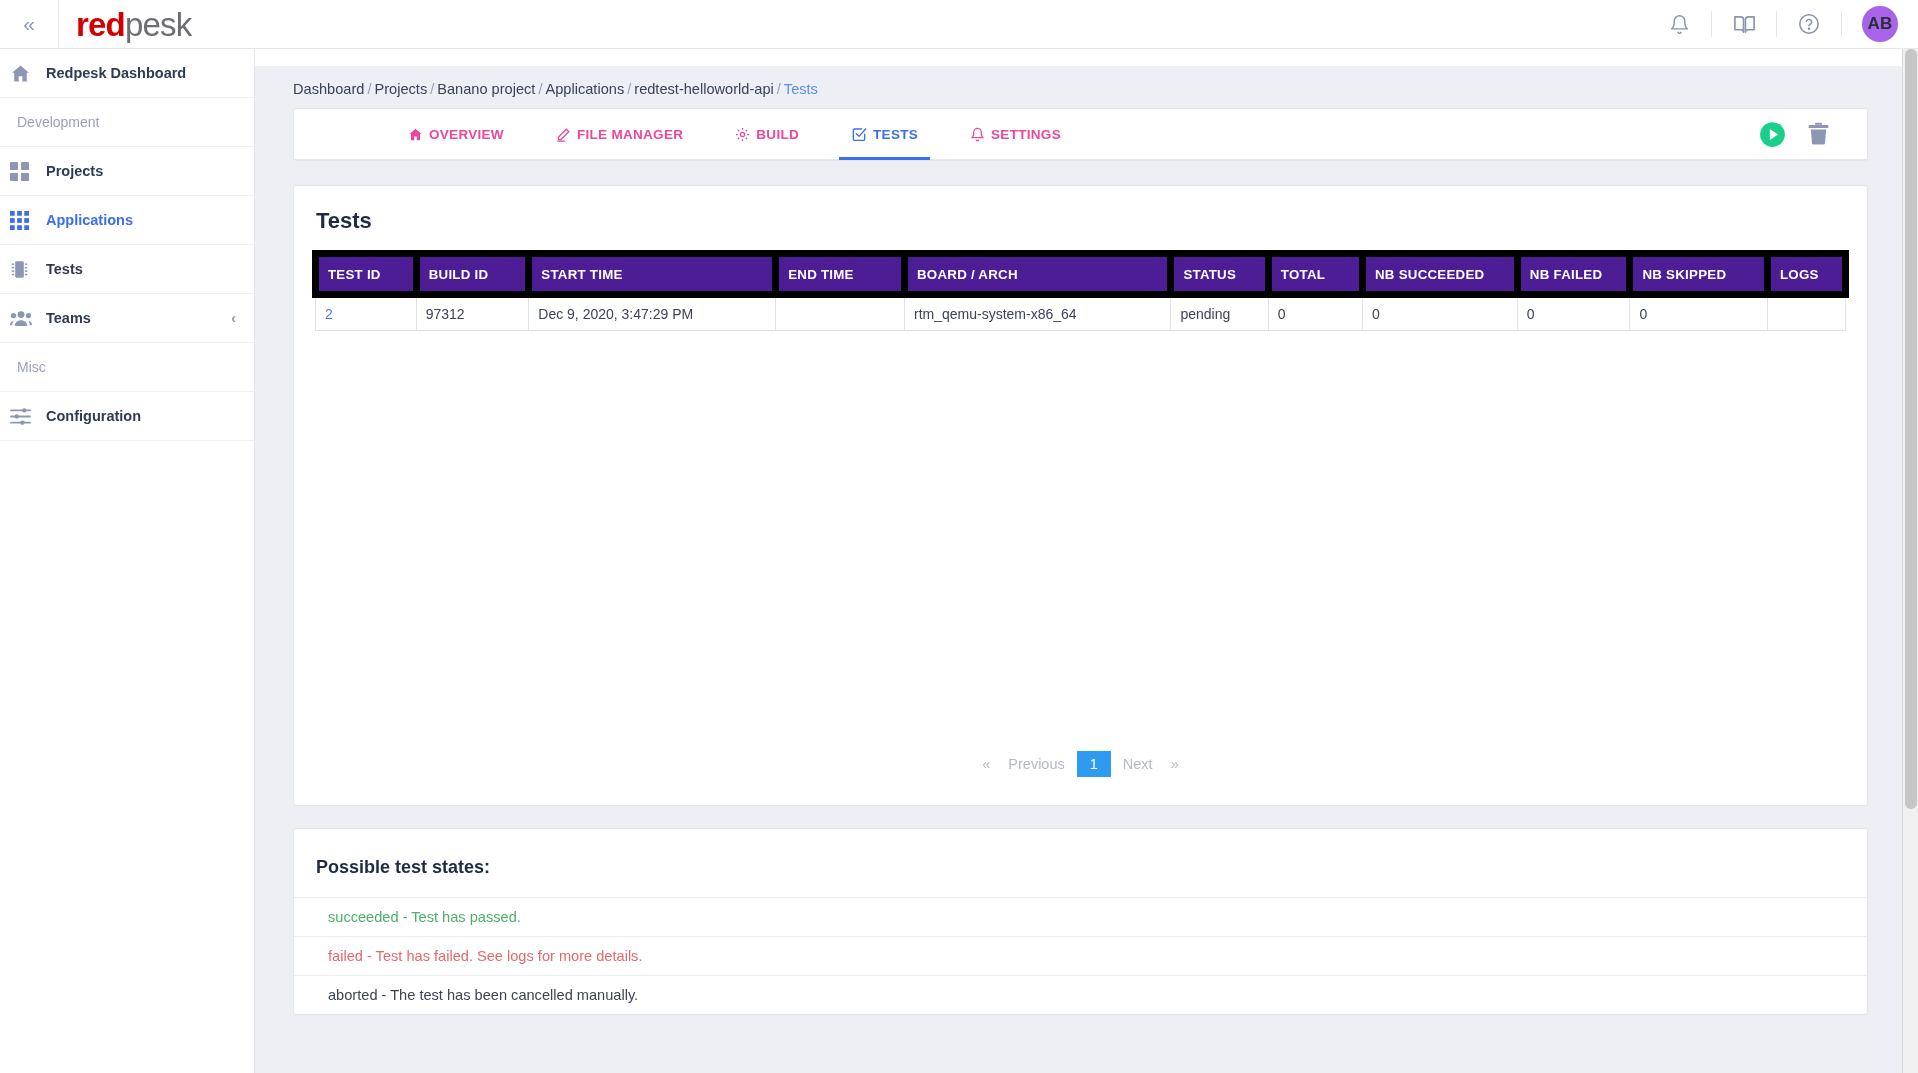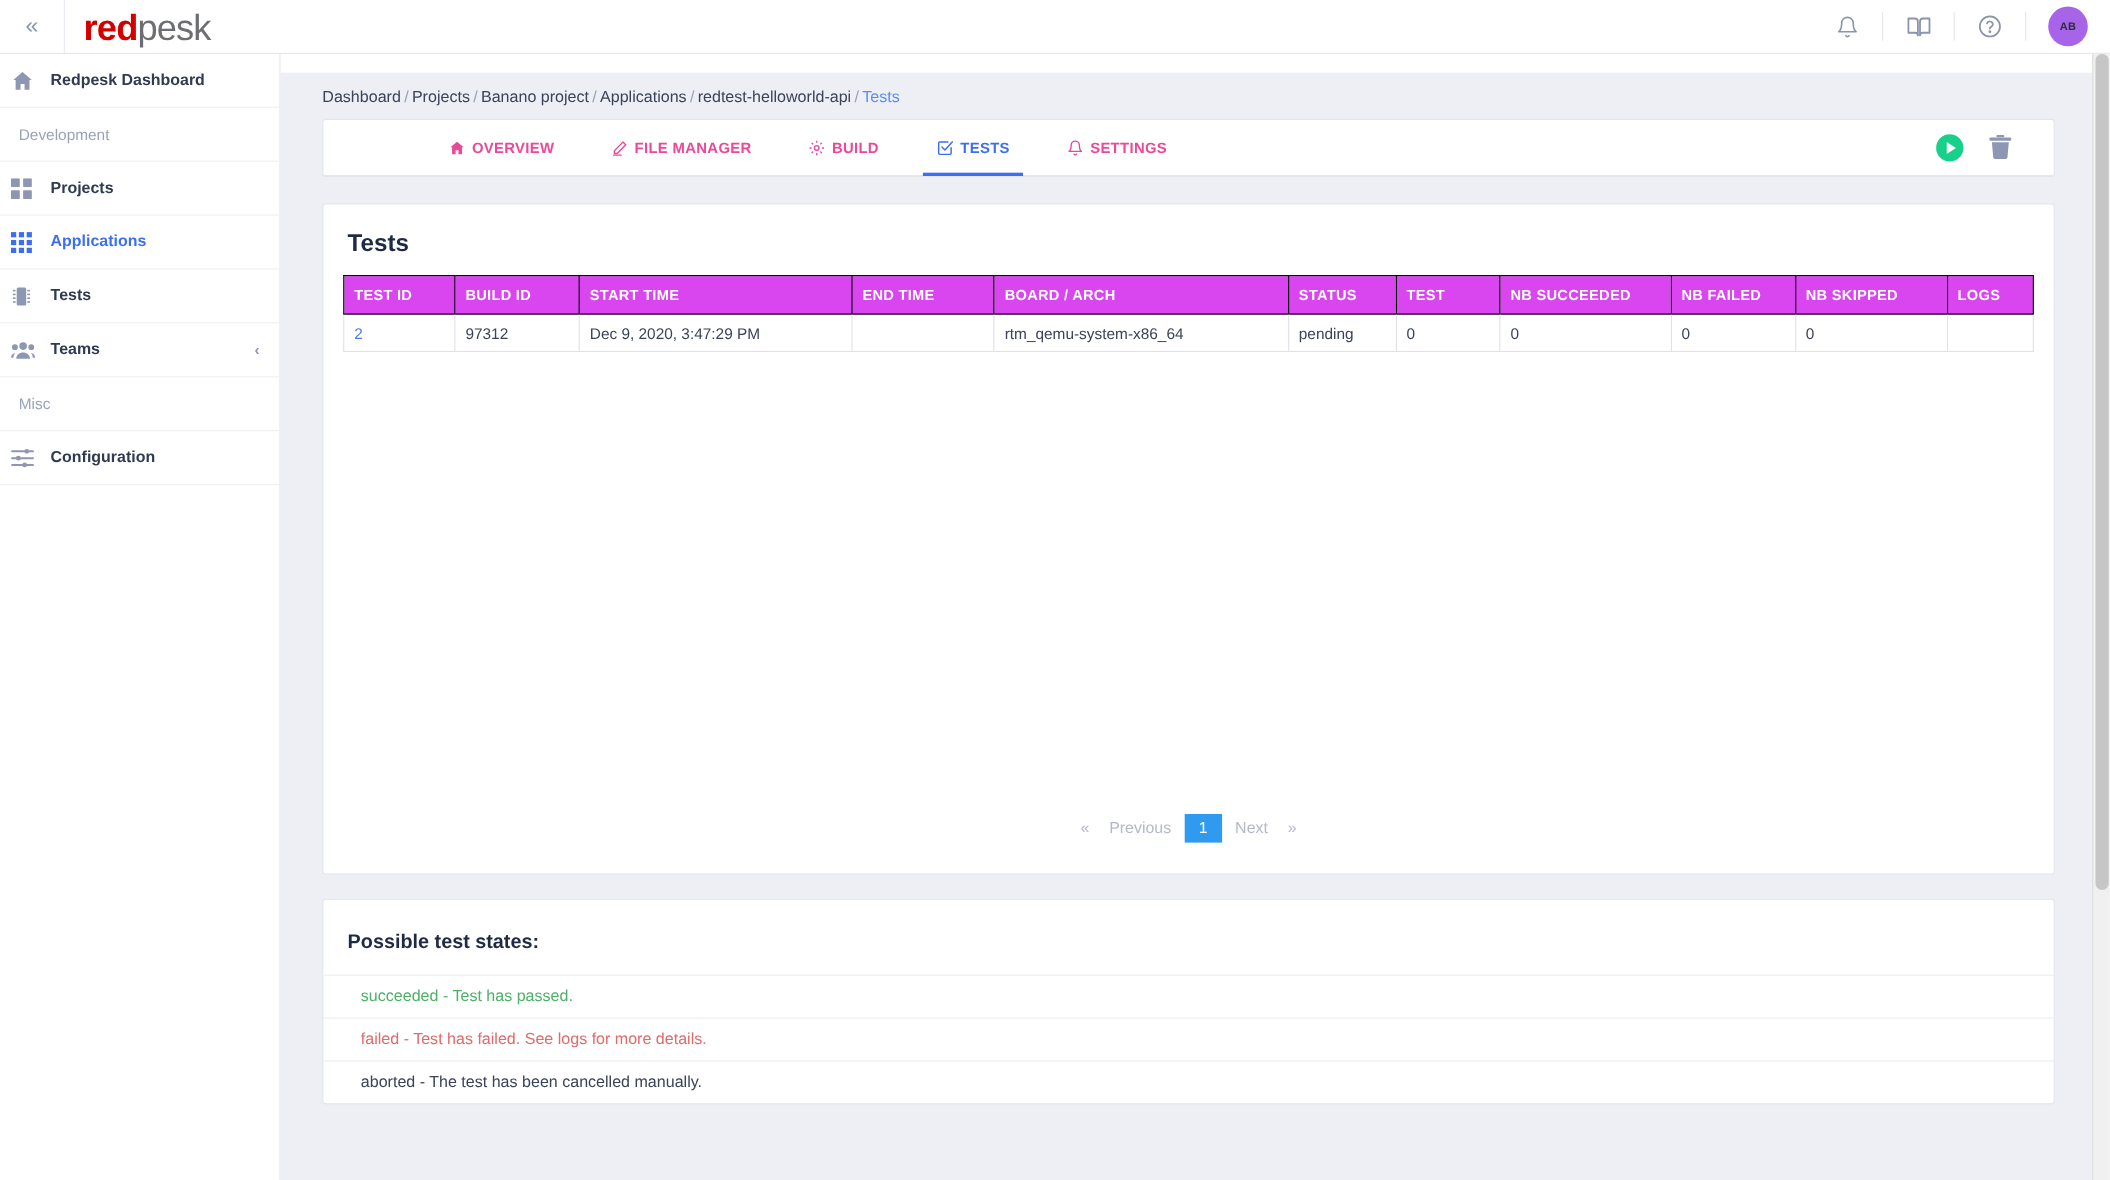--- a/index.html
+++ b/index.html
@@ -41,21 +41,21 @@
   }
   .tb-icon {
     width: 64px; height: 48px;
     display: flex; align-items: center; justify-content: center;
     color: #8b93ad; cursor: pointer;
   }
   .tb-sep { width: 1px; height: 26px; background: #e3e5ec; }
   .avatar {
     width: 36px; height: 36px; border-radius: 50%;
     background: #a764e8;
-    color: #2a2d3a; font-size: 10px; font-weight: 700;
+    color: #2a2d3a; font-size: 17px; font-weight: 700;
     display: flex; align-items: center; justify-content: center;
     margin-left: 20px; cursor: pointer;
     letter-spacing: 0.3px;
   }
 
   
   .sidebar {
     position: absolute; top: 49px; left: 0;
     width: 255px; height: 1024px;
     background: #ffffff;
@@ -156,28 +156,28 @@
   .card-body { padding: 0 18px 0 18px; }
 
   
   table.tests {
     border-collapse: collapse;
     width: 100%;
     table-layout: fixed;
     font-size: 14px;
   }
   table.tests th {
-    background: #d946ef;
+    background: #4c1d95;
     color: #ffffff;
     font-size: 13.3px;
     font-weight: 700;
     letter-spacing: 0.25px;
     text-align: left;
     padding: 10px 8px 9px 9px;
-    border: 1px solid #000000;
+    border: 7px solid #000000;
     white-space: nowrap;
   }
   table.tests td {
     padding: 8px 8px 8px 9px;
     border: 1px solid #dfe2ea;
     color: #3b4358;
     font-size: 14px;
     height: 34px;
     white-space: nowrap;
     overflow: hidden;
@@ -461,21 +461,21 @@
             <col style="width:72px">
         </colgroup>
         <thead>
           <tr>
             <th>TEST ID</th>
             <th>BUILD ID</th>
             <th>START TIME</th>
             <th>END TIME</th>
             <th>BOARD / ARCH</th>
             <th>STATUS</th>
-            <th>TEST</th>
+            <th>TOTAL</th>
             <th>NB SUCCEEDED</th>
             <th>NB FAILED</th>
             <th>NB SKIPPED</th>
             <th>LOGS</th>
           </tr>
         </thead>
         <tbody>
           <tr>
             <td class="link"><a>2</a></td>
             <td>97312</td>

